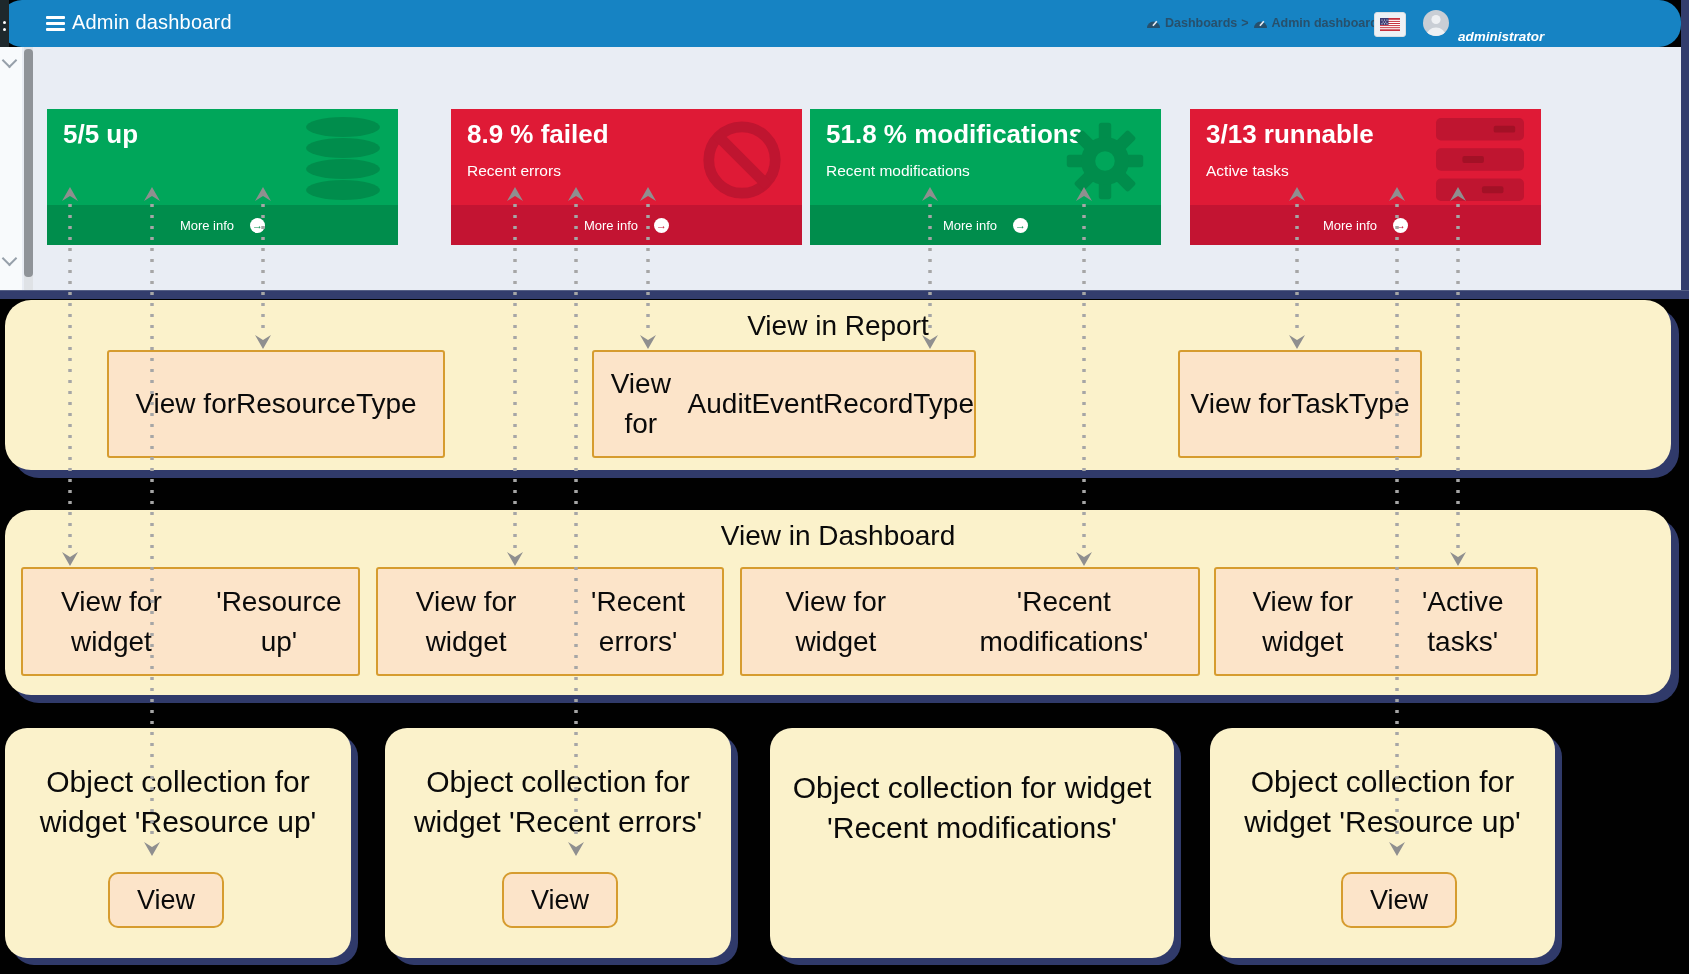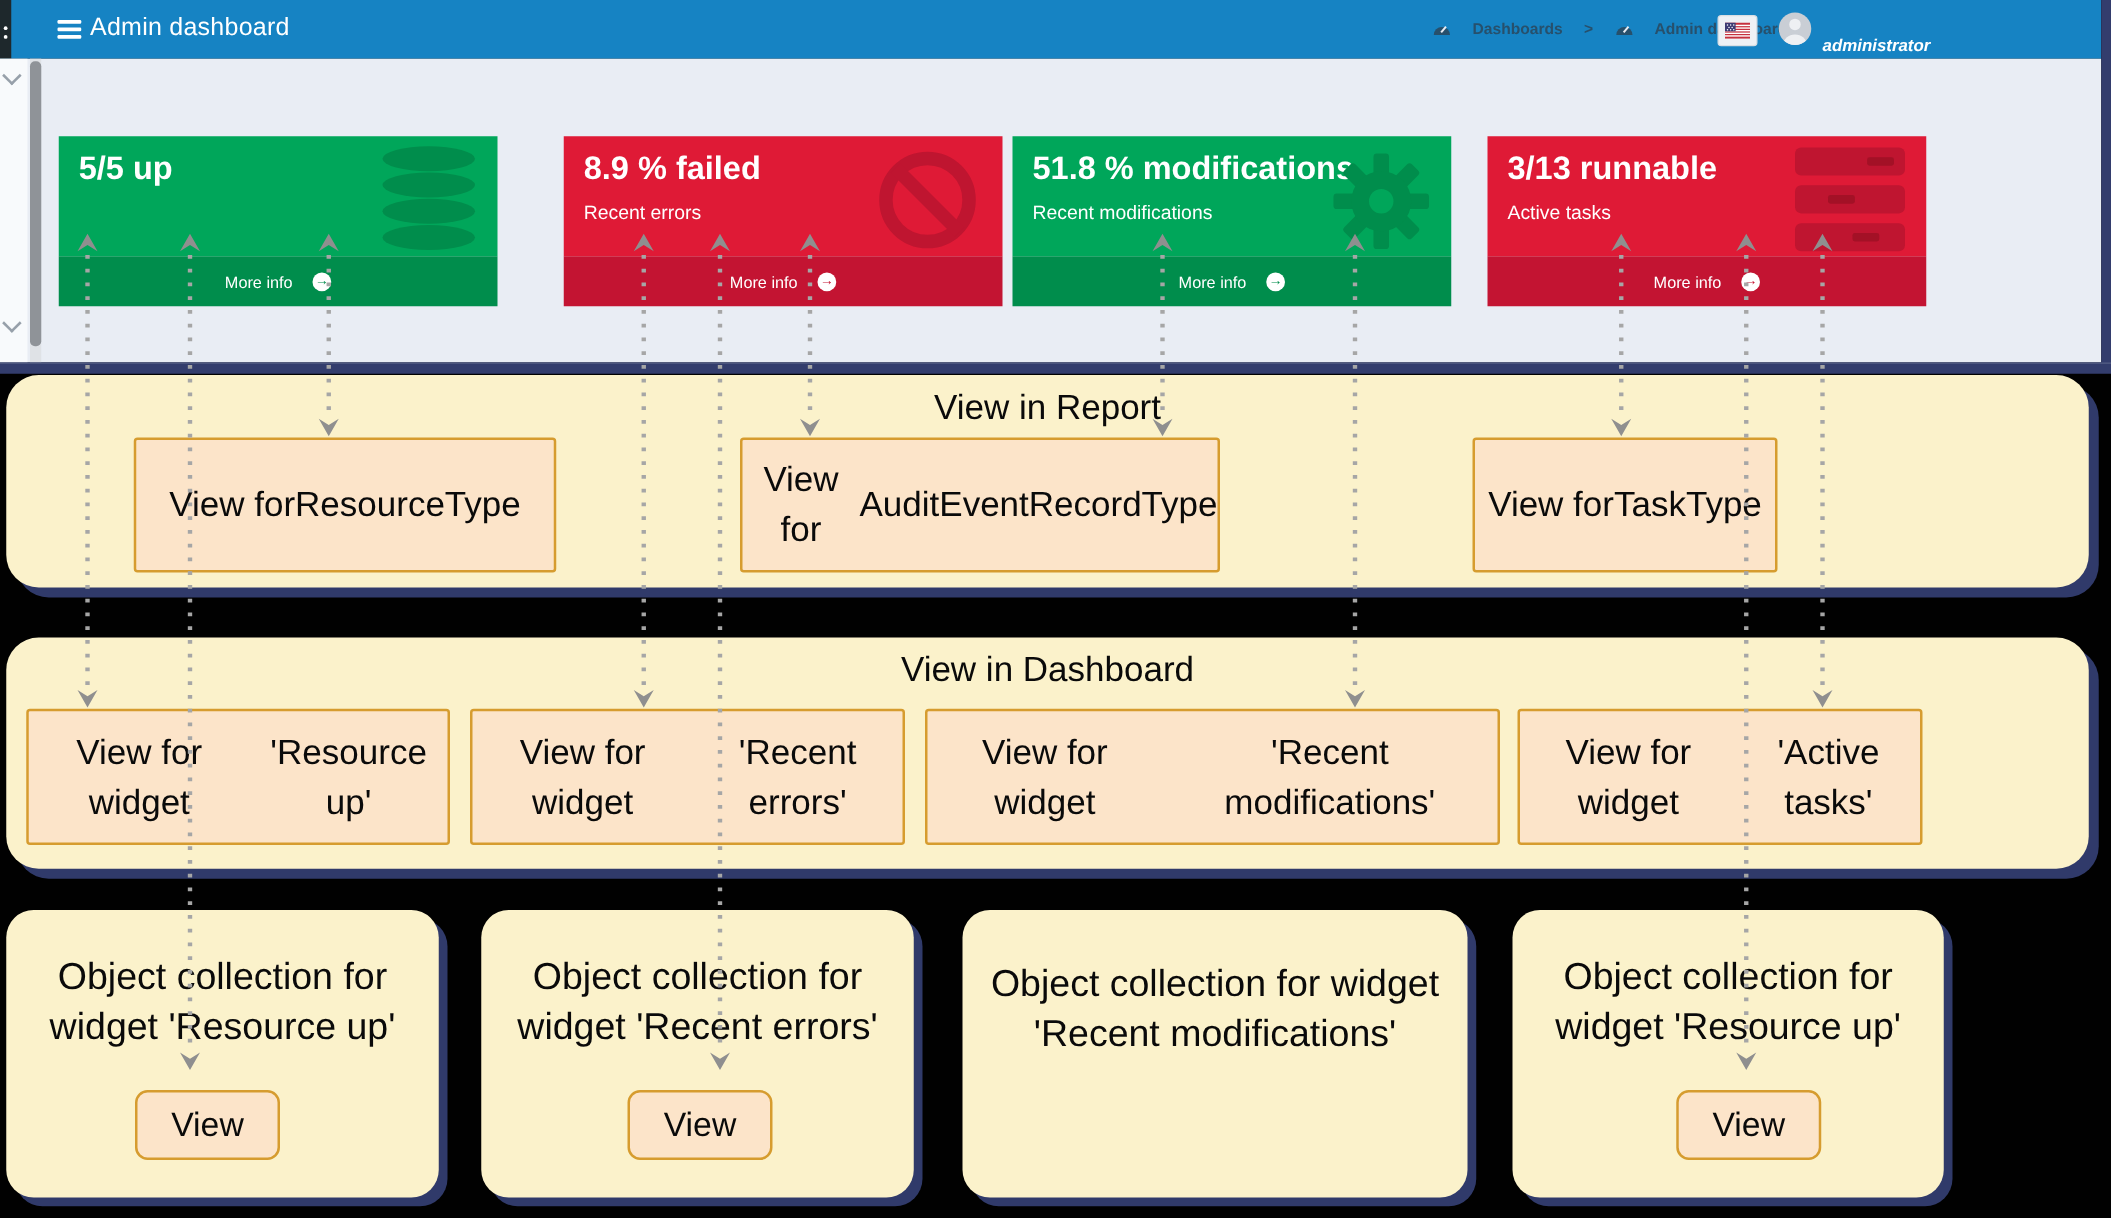--- a/index.html
+++ b/index.html
@@ -1,26 +1,26 @@
 <!DOCTYPE html>
 <html><head>
 <meta charset="utf-8">
 <style>
   html,body{margin:0;padding:0;background:#000;}
   .stage{position:relative;width:1689px;height:974px;background:#010101;overflow:hidden;
          font-family:"Liberation Sans", sans-serif;}
 
   
-  .topbar{position:absolute;left:0;top:0;width:1681px;height:47px;background:#1683c3;}
+  .topbar{position:absolute;left:0;top:0;width:1681px;height:47px;background:#1683c3;border-radius:22px;}
   .sidebar-notch{position:absolute;left:0;top:0;width:9px;height:47px;background:#1e282c;}
   .sidebar-notch i{position:absolute;left:3px;width:3px;height:3px;border-radius:50%;background:#fff;}
   .hamburger{position:absolute;left:46px;top:16px;width:19px;cursor:pointer;}
   .hamburger i{display:block;height:2.5px;background:#fff;margin-bottom:3.5px;border-radius:1px;}
   .app-title{position:absolute;left:72px;top:11px;font-size:20px;color:#fff;font-weight:400;letter-spacing:.2px;}
-  .breadcrumb{position:absolute;left:1146px;top:16px;display:flex;align-items:center;gap:17px;
+  .breadcrumb{position:absolute;left:1146px;top:16px;display:flex;align-items:center;gap:4px;
               font-size:12.5px;color:#27506c;font-weight:700;}
   .breadcrumb a{color:#27506c;text-decoration:none;}
   .crumb-sep{font-weight:700;color:#27506c;}
   .flag-btn{position:absolute;left:1374px;top:12px;width:30px;height:23px;background:#eef1f5;
             border:1px solid #d9dee3;border-radius:3px;display:flex;align-items:center;justify-content:center;cursor:pointer;}
   .avatar{position:absolute;left:1423px;top:10px;width:26px;height:26px;border-radius:50%;
           background:#c9ced5;overflow:hidden;}
   .user-name{position:absolute;left:1458px;top:29px;font-size:13.5px;color:#fff;font-weight:700;font-style:italic;}
 
   .content{position:absolute;left:0;top:47px;width:1681px;height:243px;background:#e9edf4;}

